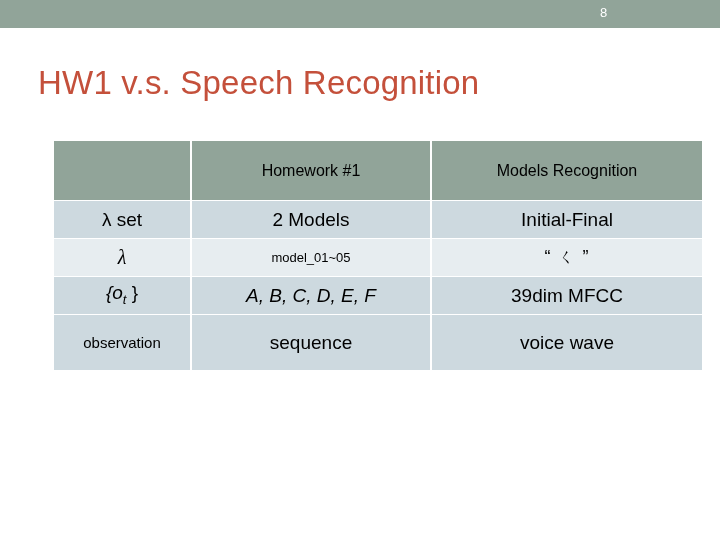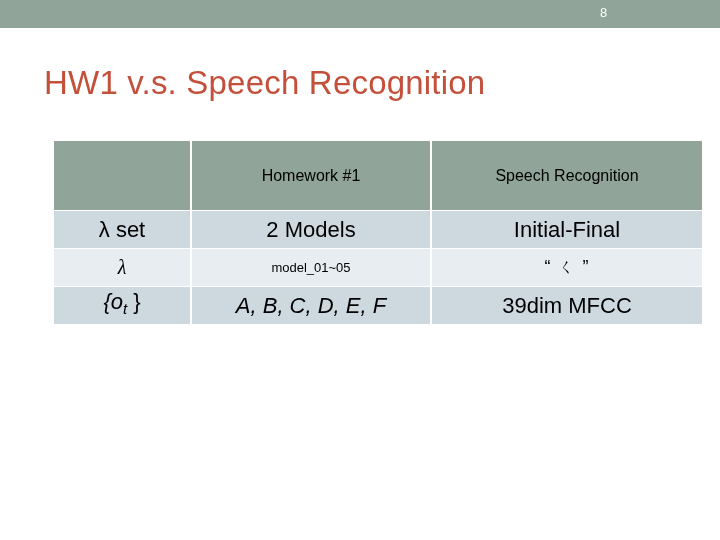--- a/index.html
+++ b/index.html
@@ -32,21 +32,21 @@
     text-align: left;
     color: #ffffff;
     font-size: 13px;
     line-height: 17px;
     letter-spacing: 0.3px;
   }
 
   
   #slide-title {
     position: absolute;
-    left: 44px;
+    left: 38px;
     top: 63px;
     width: 650px;
     color: #c4503b;
     font-size: 33px;
     line-height: 40px;
     font-weight: normal;
     letter-spacing: 0.2px;
     white-space: nowrap;
   }
 
@@ -71,33 +71,33 @@
   }
 
   col.col-label  { width: 136px; }
   col.col-hw     { width: 238px; }
   col.col-sr     { width: 270px; }
 
   
   thead th {
     background: #91a499;
     color: #ffffff;
-    height: 69px;
+    height: 59px;
     font-size: 16px;
     line-height: 20px;
   }
   thead th.blank-header { background: #91a499; }
 
   
   tbody tr.row-dark td   { background: #cdd9df; }
   tbody tr.row-light td  { background: #e7edf0; }
 
   tbody td {
     height: 37px;
-    font-size: 22px;
+    font-size: 19px;
     line-height: 23px;
   }
   tbody tr.row-last td { height: 55px; }
 
   
   .sm  { font-size: 15px; }
   .it  { font-style: italic; }
   .lam { font-style: italic; font-family: "Liberation Serif", serif; font-size: 20px; }
   .sub { font-size: 0.68em; vertical-align: sub; font-style: italic; }
   .mono-ish { font-size: 13px; }
@@ -115,21 +115,21 @@
 <table id="comparison-table">
   <colgroup>
     <col class="col-label">
     <col class="col-hw">
     <col class="col-sr">
   </colgroup>
   <thead>
     <tr>
       <th class="blank-header"></th>
       <th>Homework  #1</th>
-      <th>Speech Recognition</th>
+      <th>Models Recognition</th>
     </tr>
   </thead>
   <tbody>
 
     <tr class="row-dark">
       <td>λ set</td>
       <td>2 Models</td>
       <td>Initial-Final</td>
     </tr>
 
@@ -139,15 +139,20 @@
       <td class="bopo">“ ㄑ ”</td>
     </tr>
 
     <tr class="row-dark">
       <td><span class="it">{o</span><span class="sub">t</span><span> }</span></td>
       <td class="it">A, B, C, D, E, F</td>
       <td>39dim MFCC</td>
     </tr>
 
 
+    <tr class="row-dark row-last">
+      <td class="sm">observation</td>
+      <td>sequence</td>
+      <td>voice wave</td>
+    </tr>
 
   </tbody>
 </table>
 
 </body></html>

